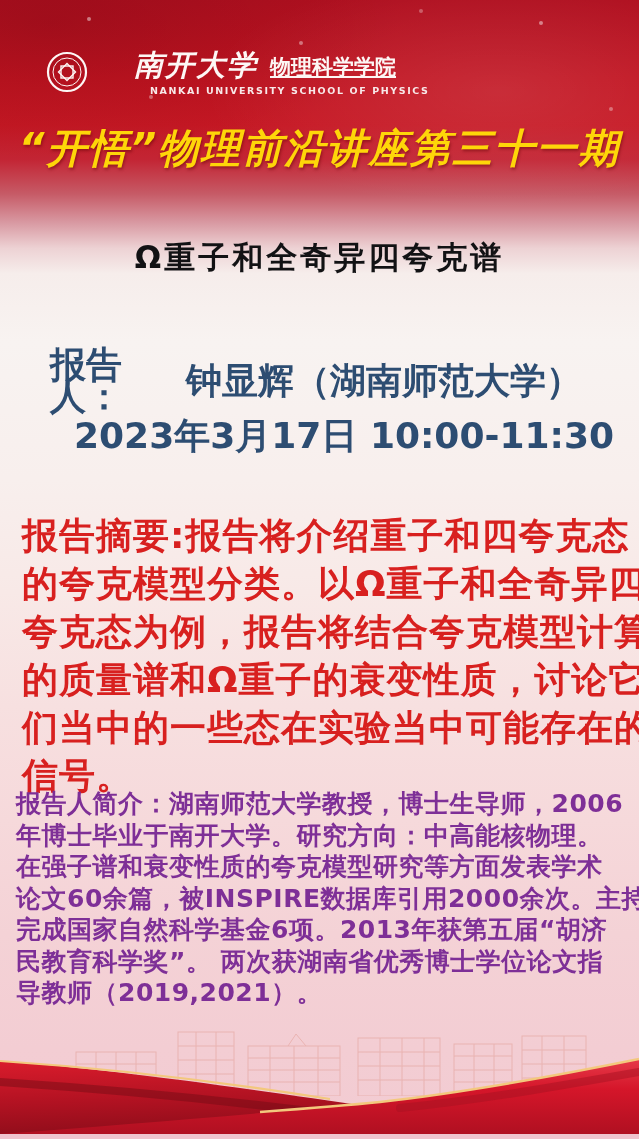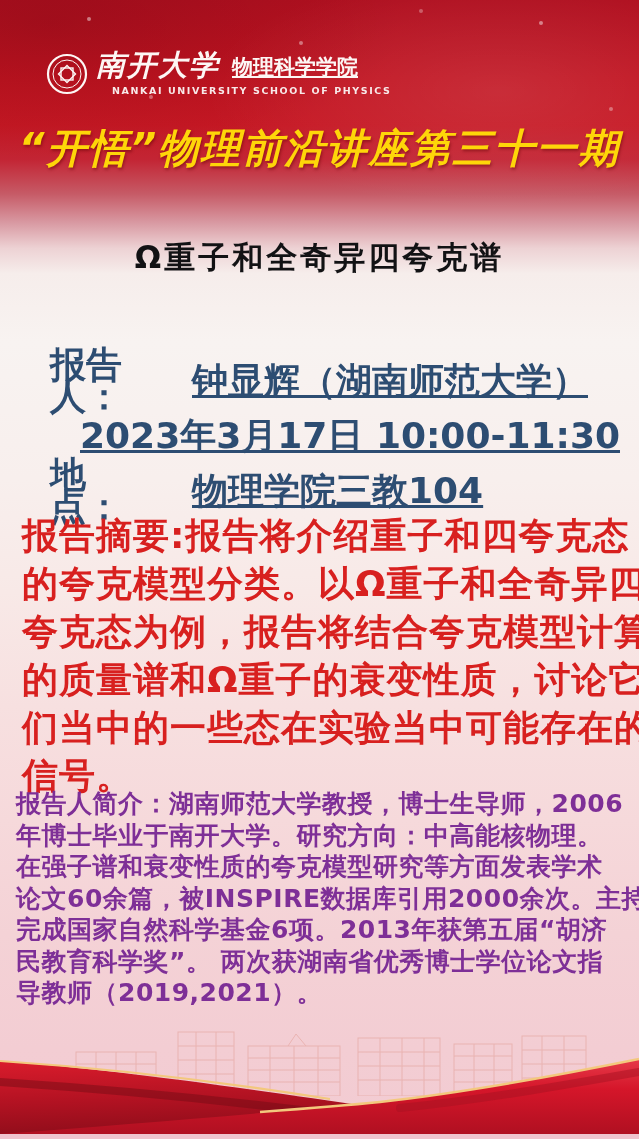--- a/index.html
+++ b/index.html
@@ -29,39 +29,39 @@
         #f3cdd3 92%,
         #f2cbd2 100%);
   }
   .sparkles{position:absolute;top:0;left:0;width:2px;height:2px;border-radius:50%;
     box-shadow:88px 18px 0 1px rgba(255,255,255,.45),
                300px 42px 0 1px rgba(255,255,255,.4),
                540px 22px 0 1px rgba(255,255,255,.45),
                150px 96px 0 1px rgba(255,255,255,.35),
                610px 108px 0 1px rgba(255,255,255,.35),
                420px 10px 0 1px rgba(255,255,255,.3);}
-  .logo-row{position:absolute;left:46px;top:50px;display:flex;align-items:center;}
+  .logo-row{position:absolute;left:46px;top:50px;display:flex;align-items:flex-start;gap:38px;}
   .seal{flex:0 0 auto;margin-top:1px;}
   .logo-text{margin-left:8px;display:flex;flex-direction:column;}
   .logo-cn{display:flex;align-items:flex-end;}
   .uni-name{font-family:"DejaVu Serif",serif;font-style:italic;font-weight:700;
     color:#fdf7f5;font-size:29px;line-height:30px;letter-spacing:2px;}
   .school-name{font-weight:700;color:#fdf7f5;font-size:21px;line-height:26px;margin-left:12px;text-decoration:underline;}
   .logo-en{color:#f8e9e9;font-size:9.5px;font-weight:700;letter-spacing:1.6px;margin-top:5px;padding-left:16px;}
   .anniversary{position:absolute;right:24px;top:61px;color:#ffffff;font-weight:700;
     font-size:17.5px;letter-spacing:1px;text-shadow:0 1px 2px rgba(80,0,6,.4);}
   .banner{position:absolute;top:121px;left:0;width:100%;text-align:center;
     font-size:40px;font-weight:700;letter-spacing:2px;color:#fed609;
     text-shadow:1px 2px 3px rgba(90,0,4,.45);font-style:italic;}
   .lecture-title{position:absolute;top:237px;left:0;width:100%;text-align:center;
     font-size:31px;font-weight:700;letter-spacing:3px;color:#121214;}
   .info{position:absolute;left:50px;top:349px;}
   .info-row{display:flex;margin-bottom:7px;color:#2d4d72;font-weight:700;font-size:36px;line-height:32px;align-items:center;}
   .info-label{width:112px;flex:0 0 auto;}
-  .info-value{margin-left:30px;white-space:nowrap;text-decoration:underline;}
+  .info-value{margin-left:24px;white-space:nowrap;}
   .abstract{position:absolute;left:22px;top:512px;}
   .abstract-line{white-space:nowrap;color:#d8201f;font-weight:700;
     font-size:36px;line-height:48px;letter-spacing:1px;}
   .bio{position:absolute;left:16px;top:788px;}
   .bio-line{white-space:nowrap;color:#7e2f97;font-weight:700;
     font-size:25px;line-height:31.5px;letter-spacing:0.5px;}
   .buildings{position:absolute;left:70px;top:1026px;opacity:.5;}
   .wave{position:absolute;left:0;bottom:5px;width:639px;height:92px;display:block;}
   .bottom-strip{position:absolute;left:0;bottom:0;width:100%;height:5px;background:#efc4ce;}
 </style>
@@ -93,24 +93,20 @@
 
   <div class="lecture-title">Ω重子和全奇异四夸克谱</div>
 
   <div class="info">
     <div class="info-row">
       <span class="info-label">报告人：</span>
       <span class="info-value">钟显辉（湖南师范大学）</span>
     </div>
     <div class="info-row">
       <span class="info-value">2023年3月17日  10:00-11:30</span>
-    </div>
-    <div class="info-row">
-      <span class="info-label">地　点：</span>
-      <span class="info-value">物理学院三教104</span>
     </div>
   </div>
 
   <div class="abstract">
     <div class="abstract-line">报告摘要:报告将介绍重子和四夸克态</div>
     <div class="abstract-line">的夸克模型分类。以Ω重子和全奇异四</div>
     <div class="abstract-line">夸克态为例，报告将结合夸克模型计算</div>
     <div class="abstract-line">的质量谱和Ω重子的衰变性质，讨论它</div>
     <div class="abstract-line">们当中的一些态在实验当中可能存在的</div>
     <div class="abstract-line">信号。</div>

